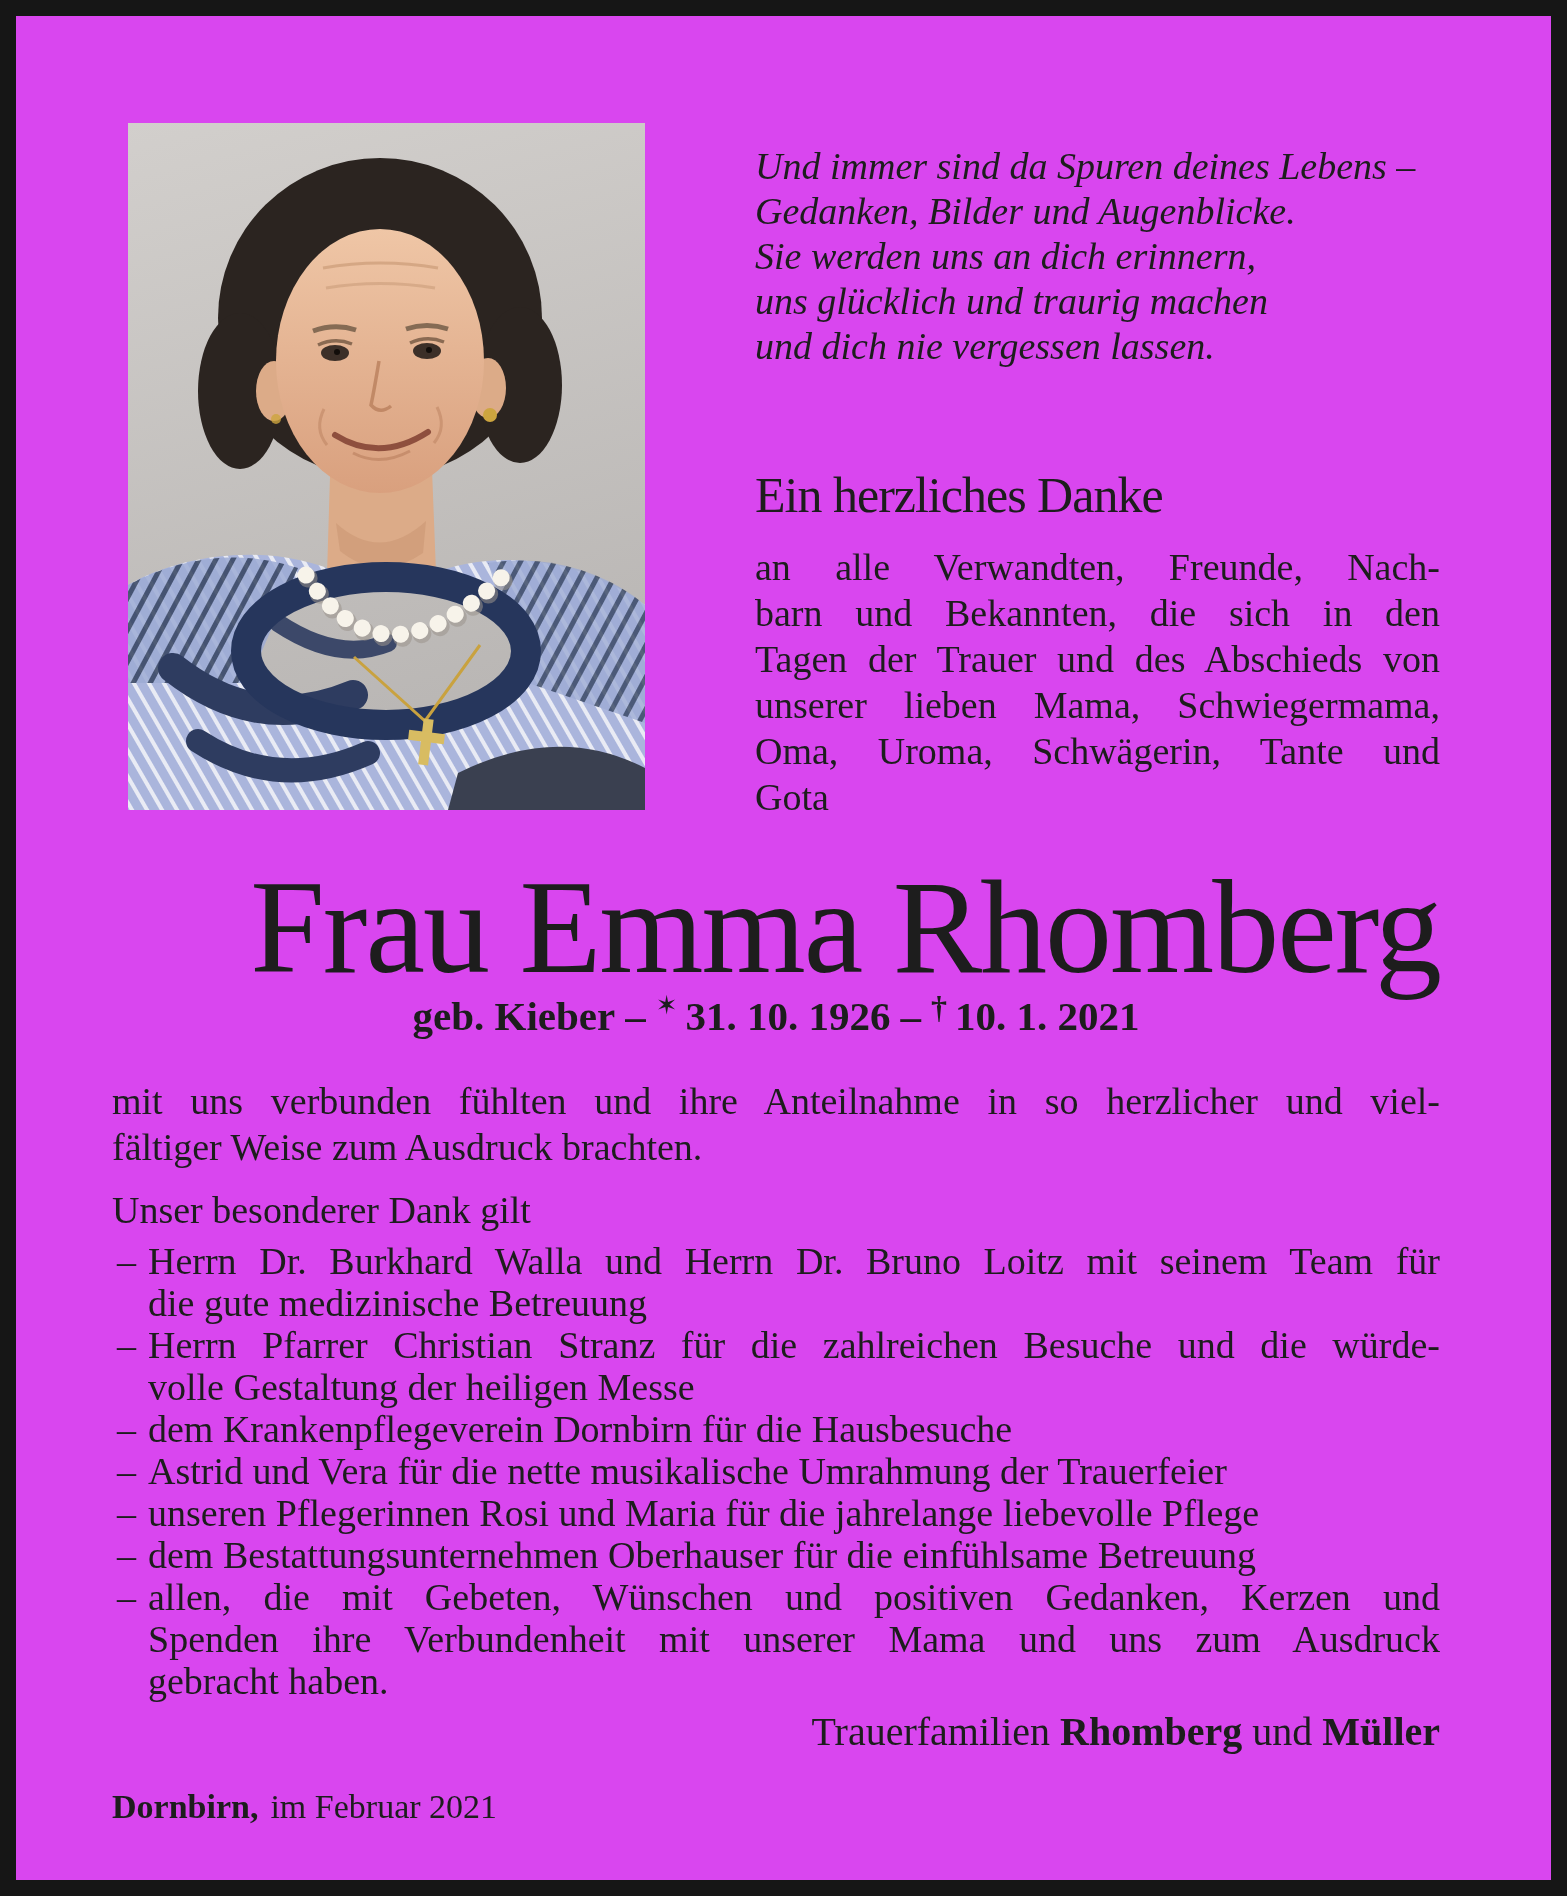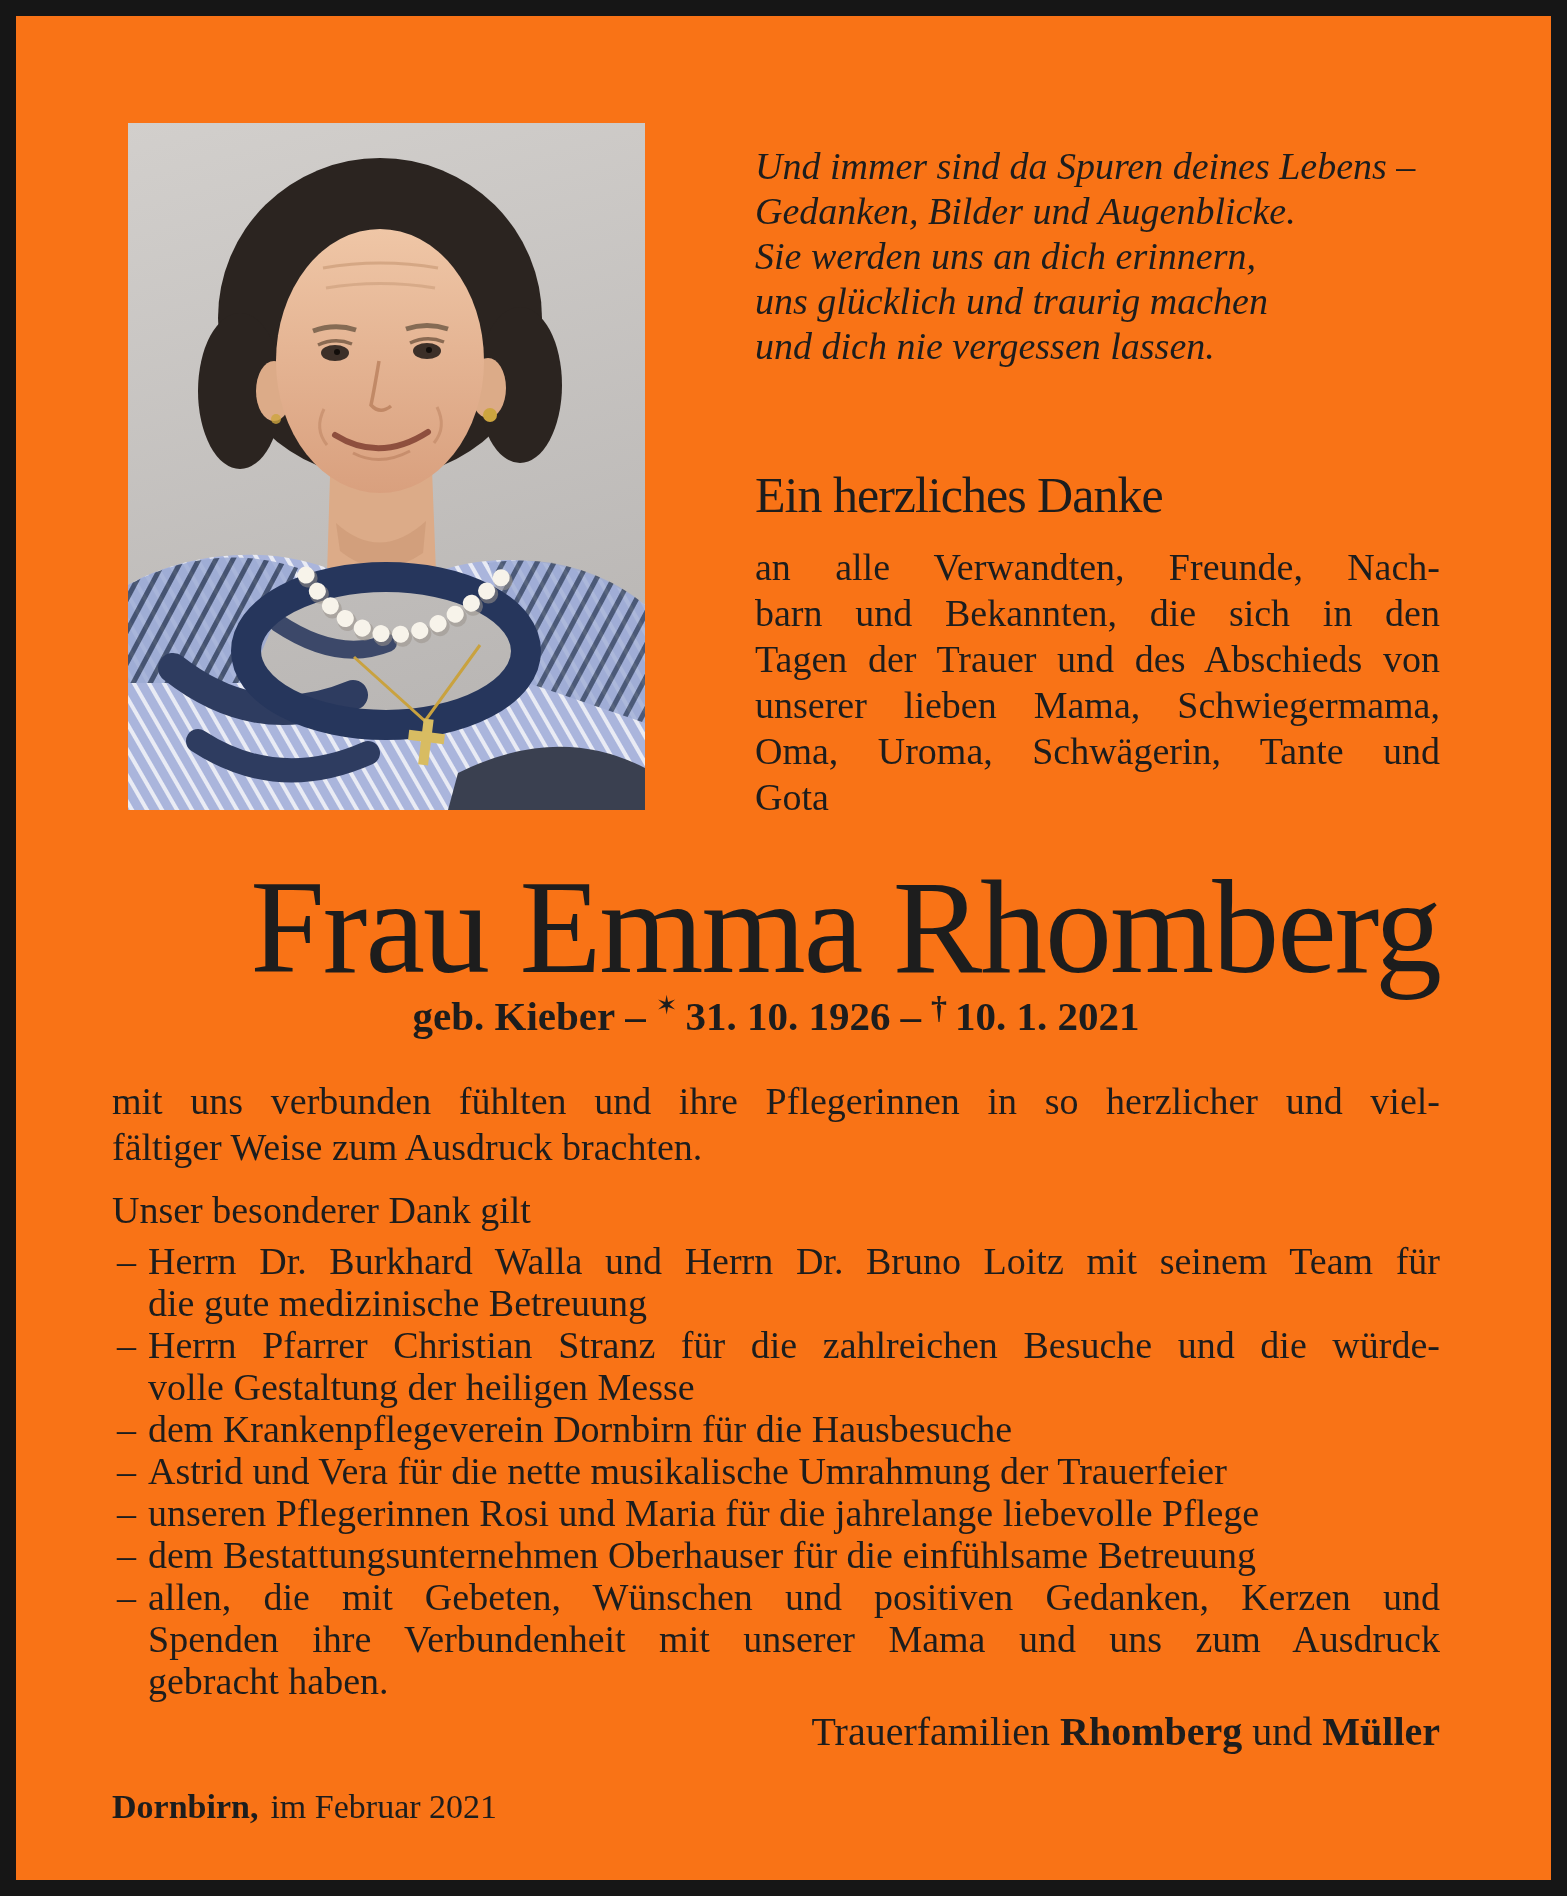--- a/index.html
+++ b/index.html
@@ -1,20 +1,20 @@
 <!DOCTYPE html>
 <html lang="de"><head>
 <meta charset="utf-8">
 <style>
   html,body{margin:0;padding:0;background:#3a3a3a;}
   .card{
     position:relative;
     width:1567px;height:1896px;
     box-sizing:border-box;
-    background:#f97316;
+    background:#d946ef;
     border:16px solid #161616;
     font-family:"Liberation Serif", serif;
     color:#1d1d1d;
     overflow:hidden;
   }
   .abs{position:absolute;}
   
   .photo{left:112px;top:107px;width:517px;height:687px;}
   .photo svg{display:block;width:100%;height:100%;}
   
@@ -156,21 +156,21 @@
     <div class="nline">Gota</div>
   </div>
 
   <div class="abs name">Frau Emma Rhomberg</div>
 
   <div class="abs vitals">
     <span>geb. Kieber</span><span class="vdash">–</span><span class="vsym star">✶</span><span>31. 10. 1926</span><span class="vdash">–</span><span class="vsym dagger">†</span><span>10. 1. 2021</span>
   </div>
 
   <div class="abs body-text para1">
-    <div class="jline">mit uns verbunden fühlten und ihre Pflegerinnen in so herzlicher und viel-</div>
+    <div class="jline">mit uns verbunden fühlten und ihre Anteilnahme in so herzlicher und viel-</div>
     <div class="nline">fältiger Weise zum Ausdruck brachten.</div>
   </div>
 
   <div class="abs body-text para2">Unser besonderer Dank gilt</div>
 
   <div class="abs body-text thanks">
     <div class="li">
       <span class="marker">–</span>
       <div class="jline">Herrn Dr. Burkhard Walla und Herrn Dr. Bruno Loitz mit seinem Team für</div>
       <div class="nline">die gute medizinische Betreuung</div>

